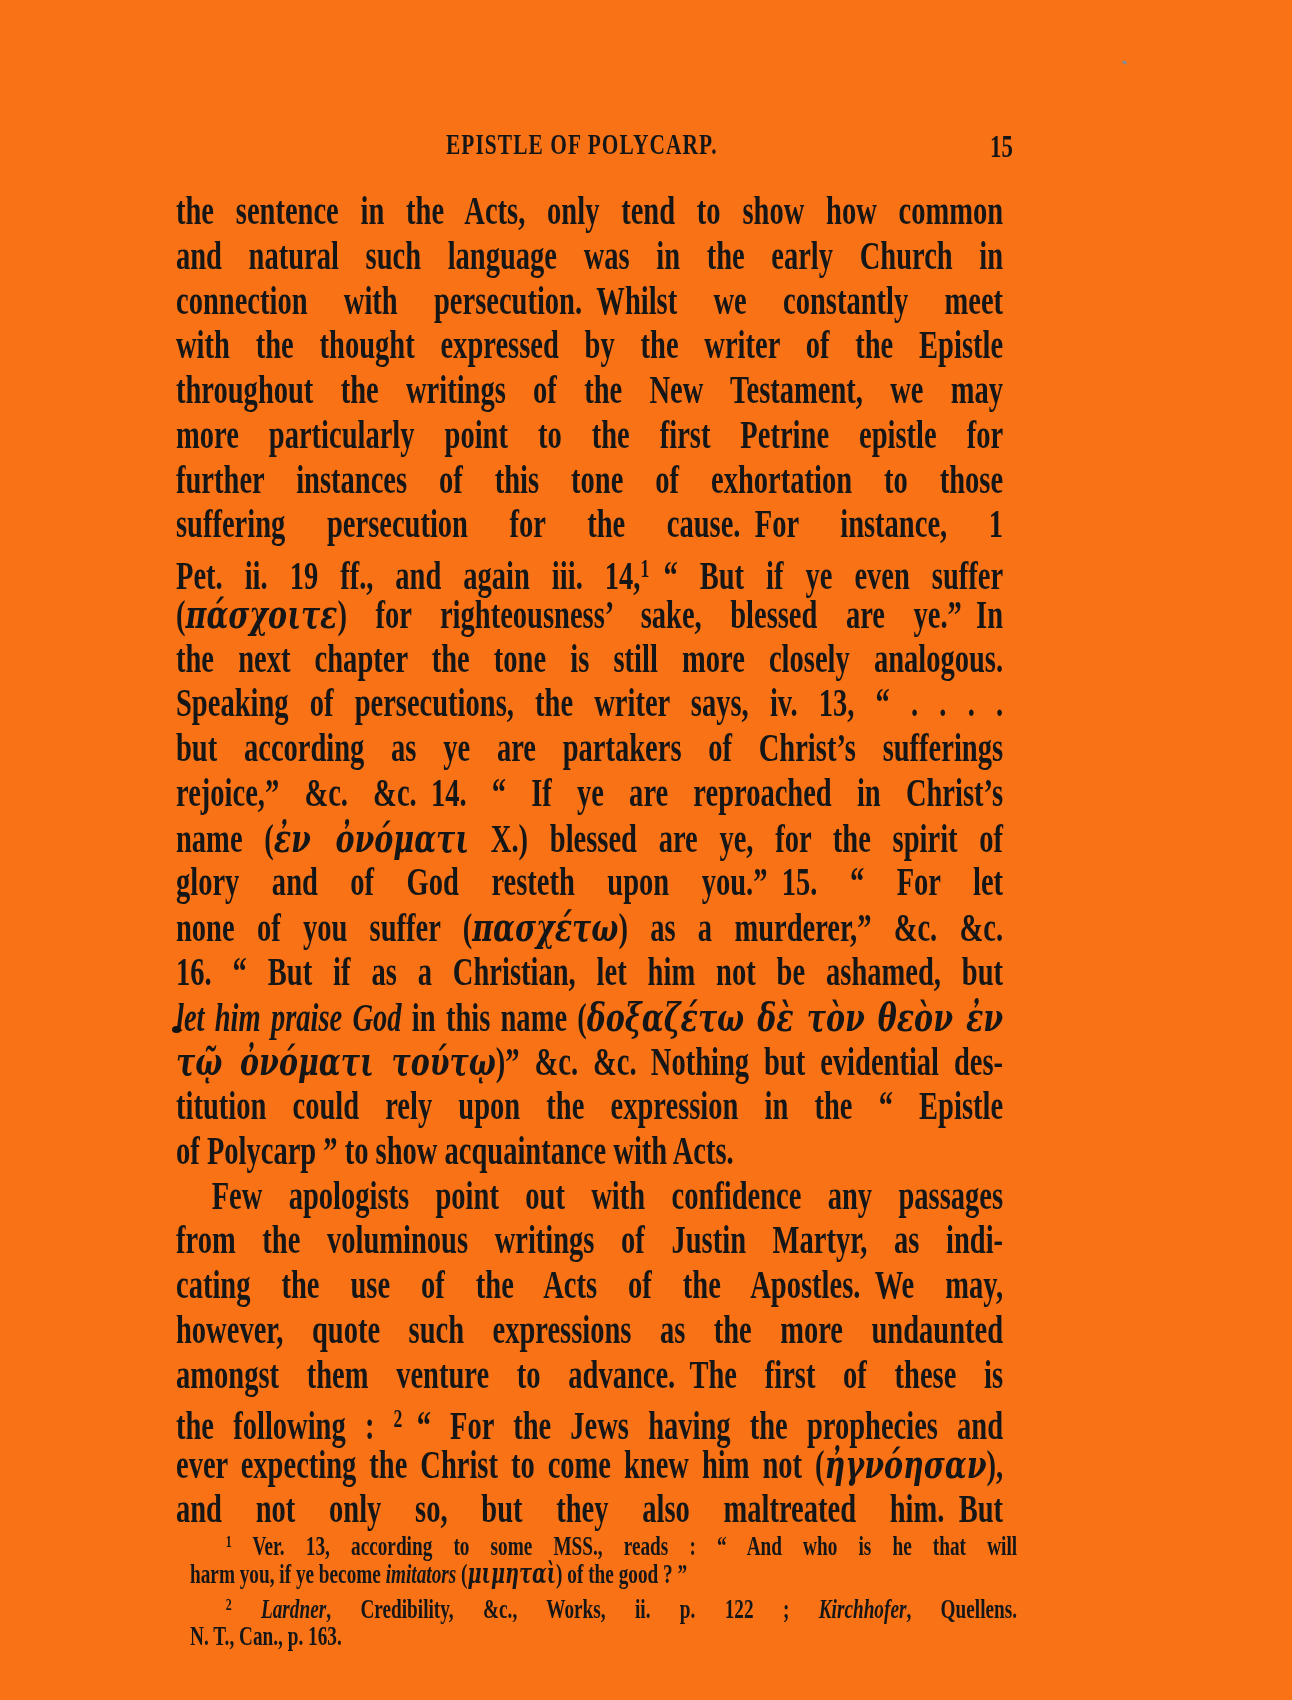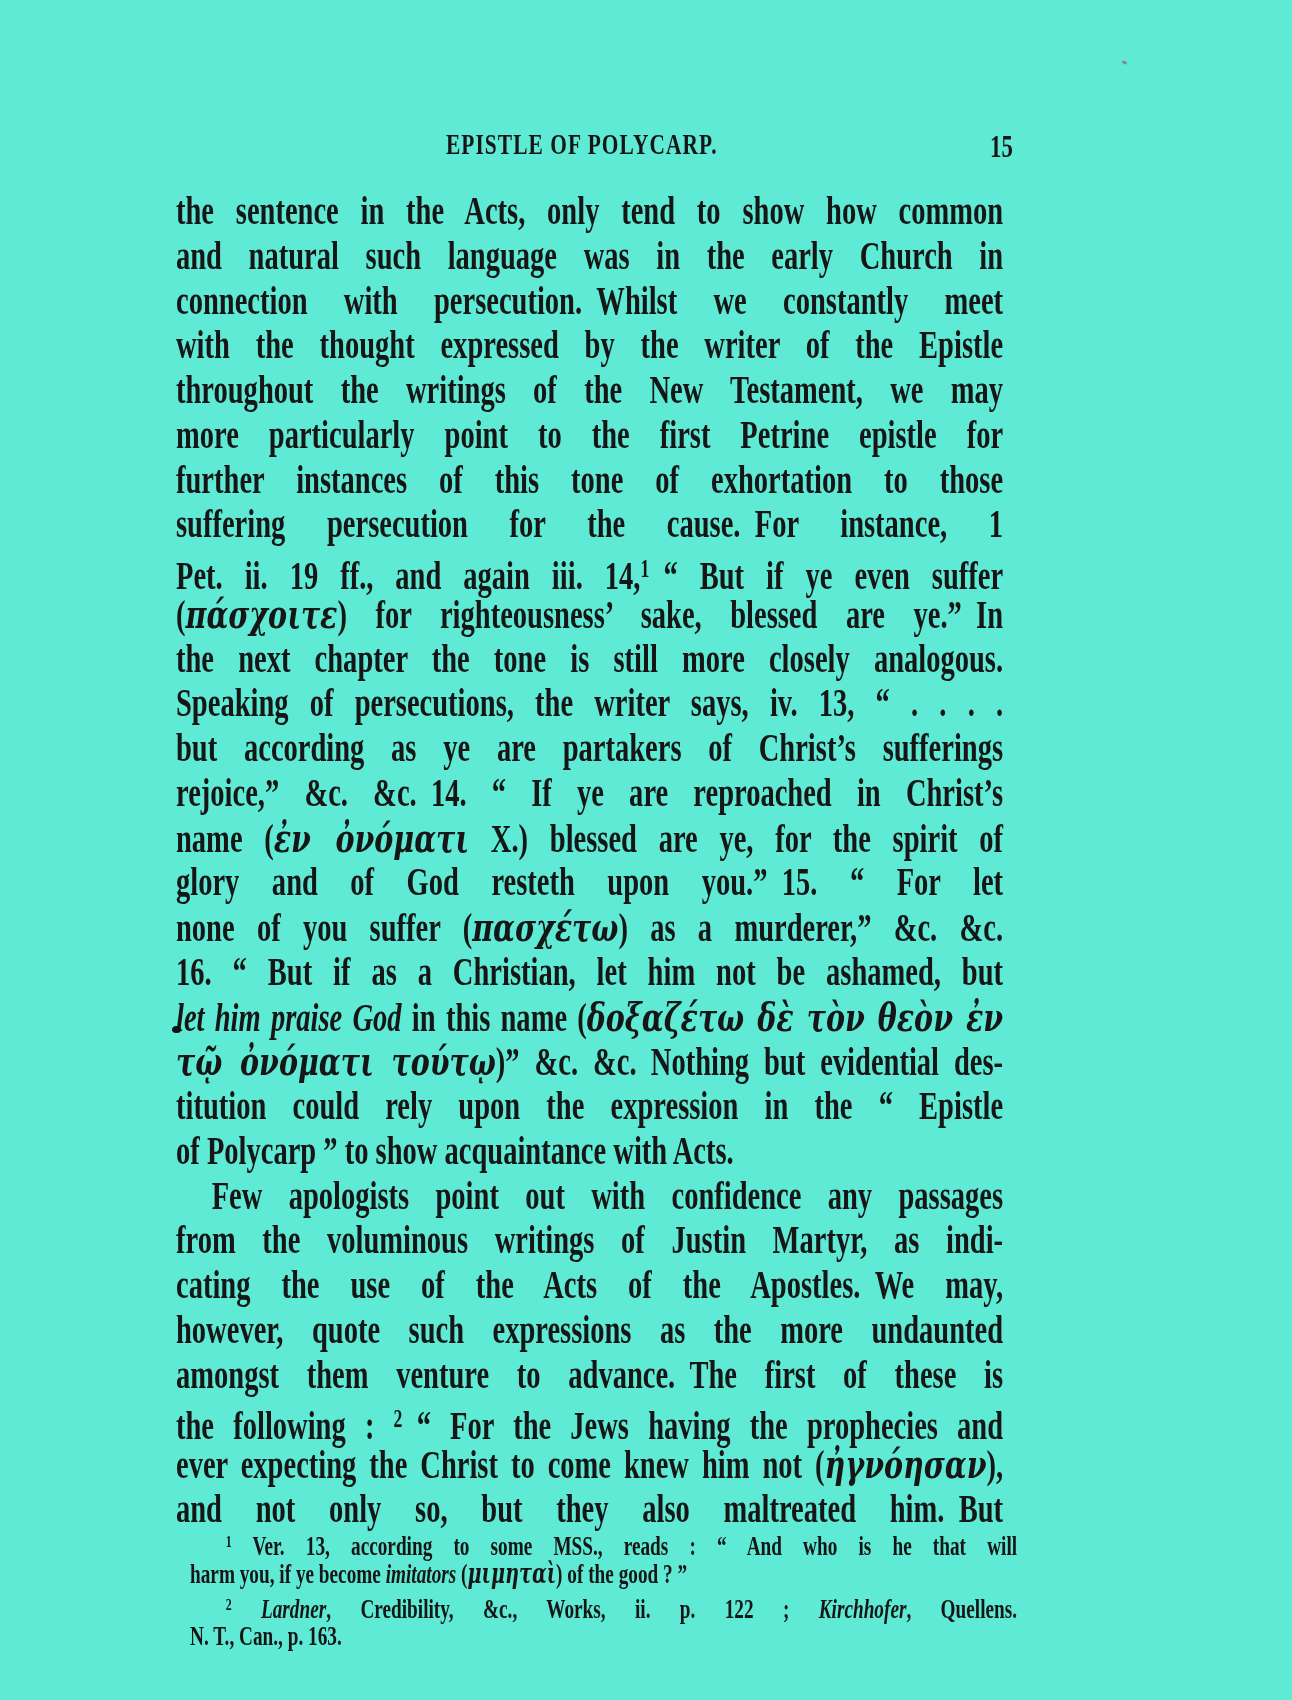--- a/index.html
+++ b/index.html
@@ -1,21 +1,21 @@
 <!DOCTYPE html>
 <html><head>
 <meta charset="utf-8">
 <style>
   html,body{margin:0;padding:0;}
   body{
     width:1292px;height:1700px;position:relative;overflow:hidden;
     background:#ffffff;color:#161616;
     font-family:"Liberation Serif",serif;
   }
-  .page{position:absolute;inset:0;background:#5eead4;}
+  .page{position:absolute;inset:0;background:#f97316;}
   .head-title{
     position:absolute;top:127px;left:446px;
     font-size:30px;font-weight:700;letter-spacing:1.5px;white-space:nowrap;
     transform:scaleX(0.713);transform-origin:0 0;
   }
   .page-num{
     position:absolute;top:128px;left:990px;
     font-size:32px;font-weight:700;
     transform:scaleX(0.713);transform-origin:0 0;
   }

